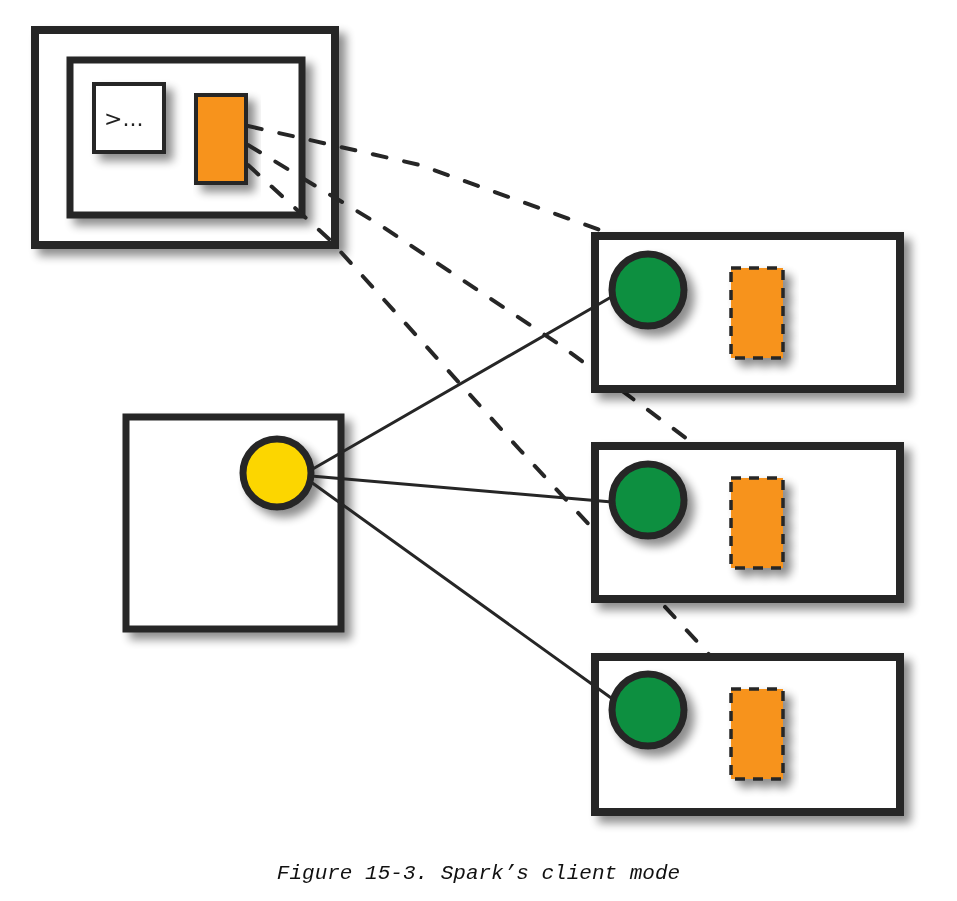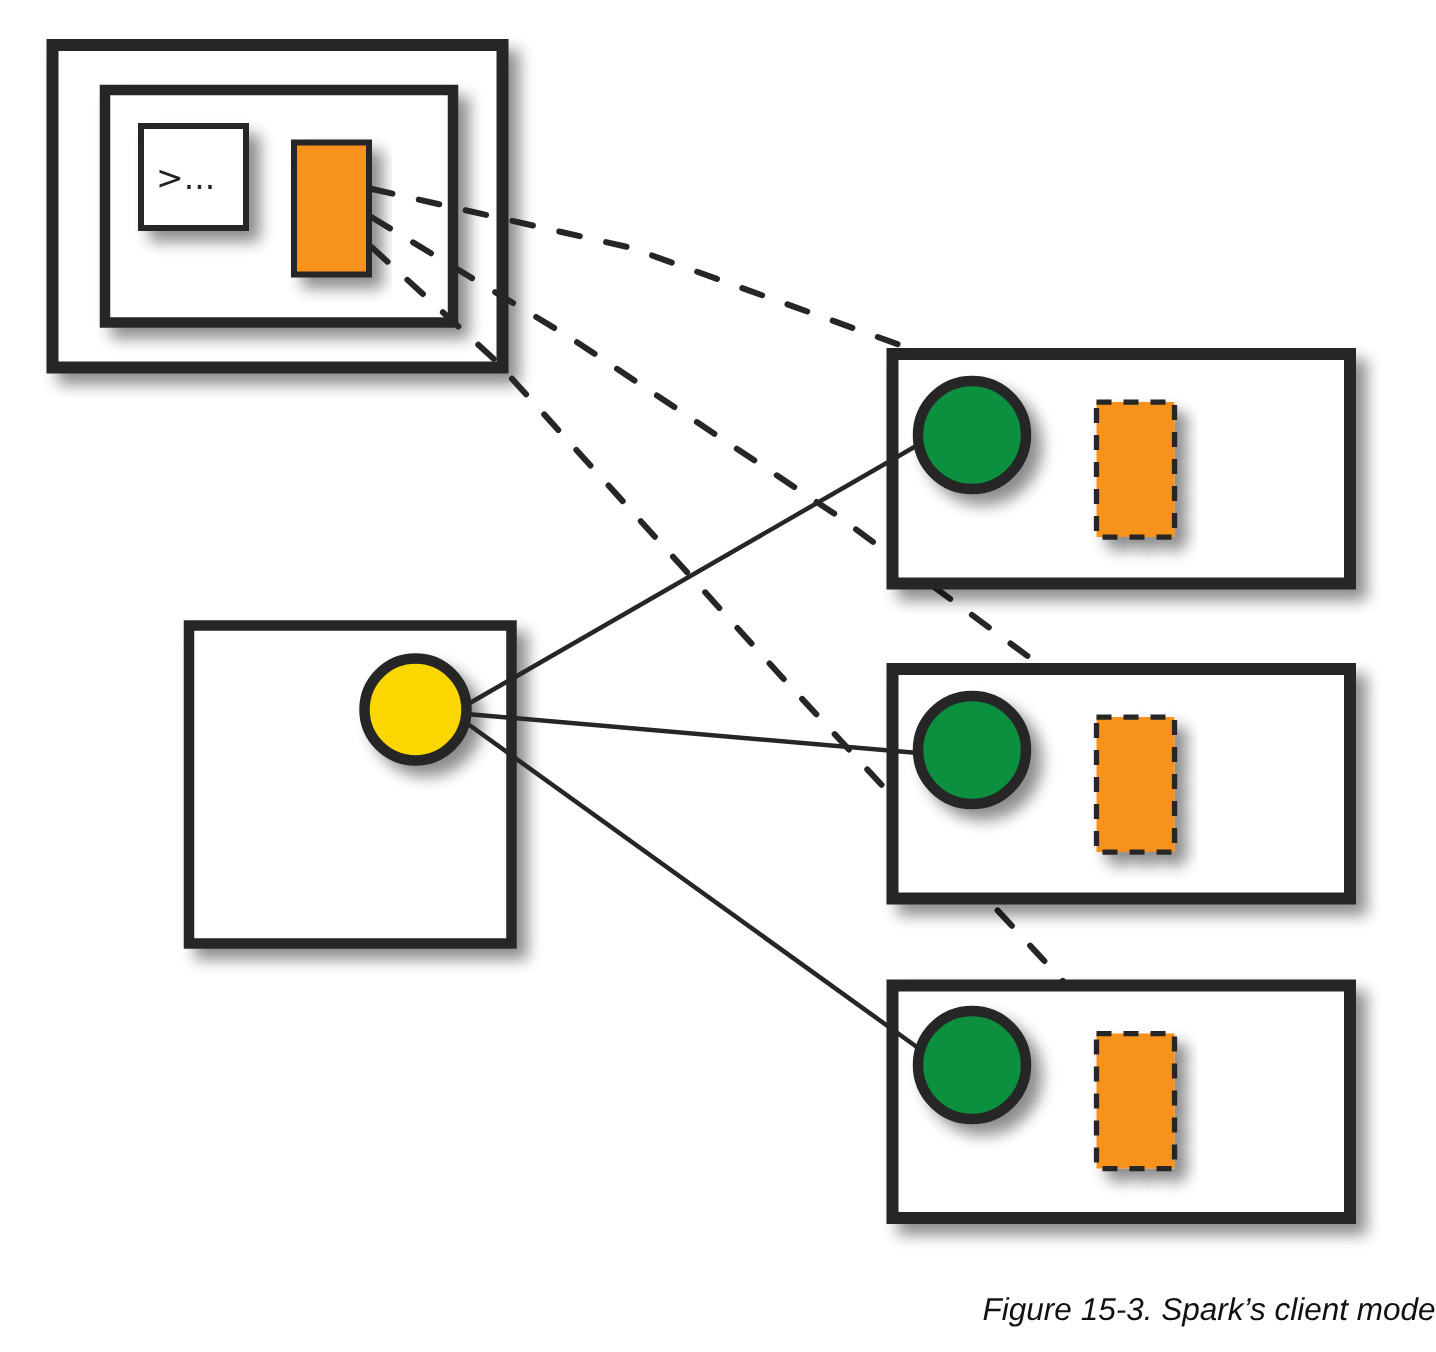--- a/index.html
+++ b/index.html
@@ -1,21 +1,21 @@
 <!DOCTYPE html>
 <html><head>
   <meta charset="utf-8">
   <style>
     html, body { margin: 0; padding: 0; background: #ffffff; }
     body { width: 957px; height: 901px; position: relative; overflow: hidden; font-family: "Liberation Serif", serif; }
     #diagram { position: absolute; left: 0; top: 0; }
     .caption {
       position: absolute; left: 0; width: 957px; top: 862px;
-      text-align: right; font-style: italic; font-size: 21px; color: #111111;
-      font-family: Liberation Sans, sans-serif;
+      text-align: center; font-style: italic; font-size: 21px; color: #111111;
+      font-family: Liberation Mono, monospace;
     }
     .prompt-text { font-family: "DejaVu Sans", sans-serif; font-size: 22px; fill: #222222; }
   </style>
 </head>
 <body>
 
 <svg id="diagram" width="957" height="901" viewBox="0 0 957 901">
   <defs>
     <filter id="shadow" x="-20%" y="-20%" width="150%" height="150%">
       <feGaussianBlur in="SourceAlpha" stdDeviation="5"></feGaussianBlur>

